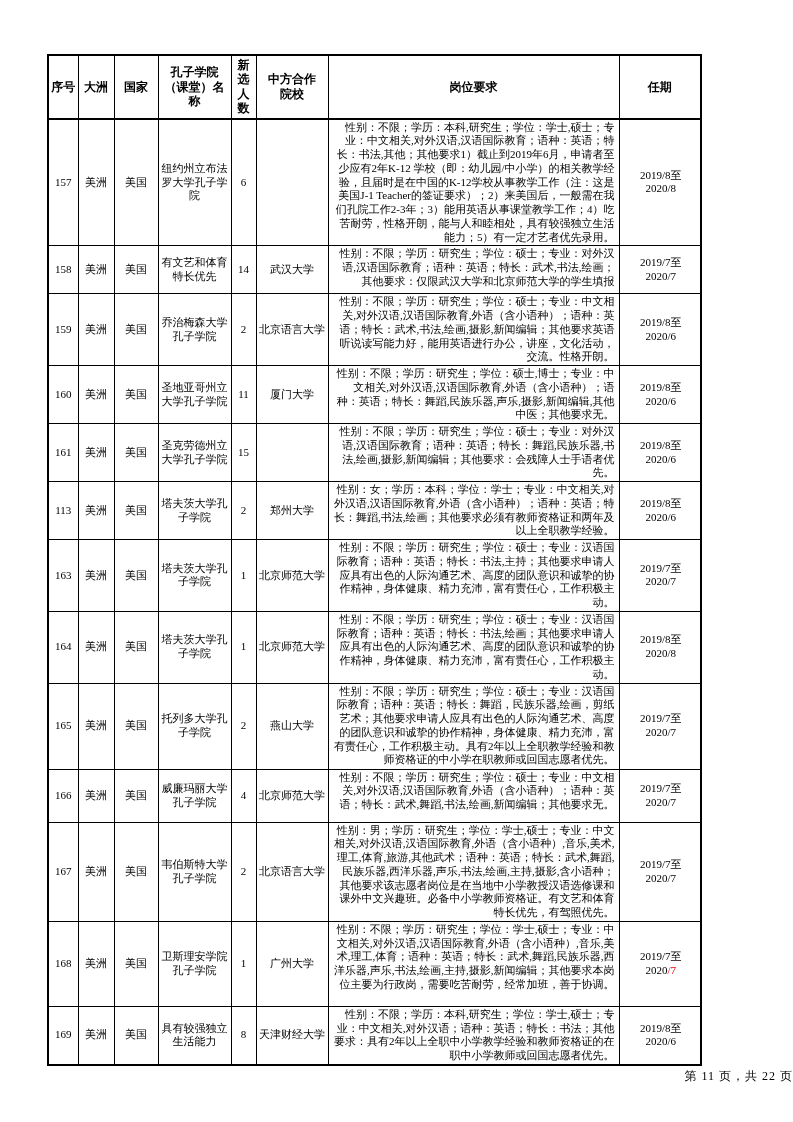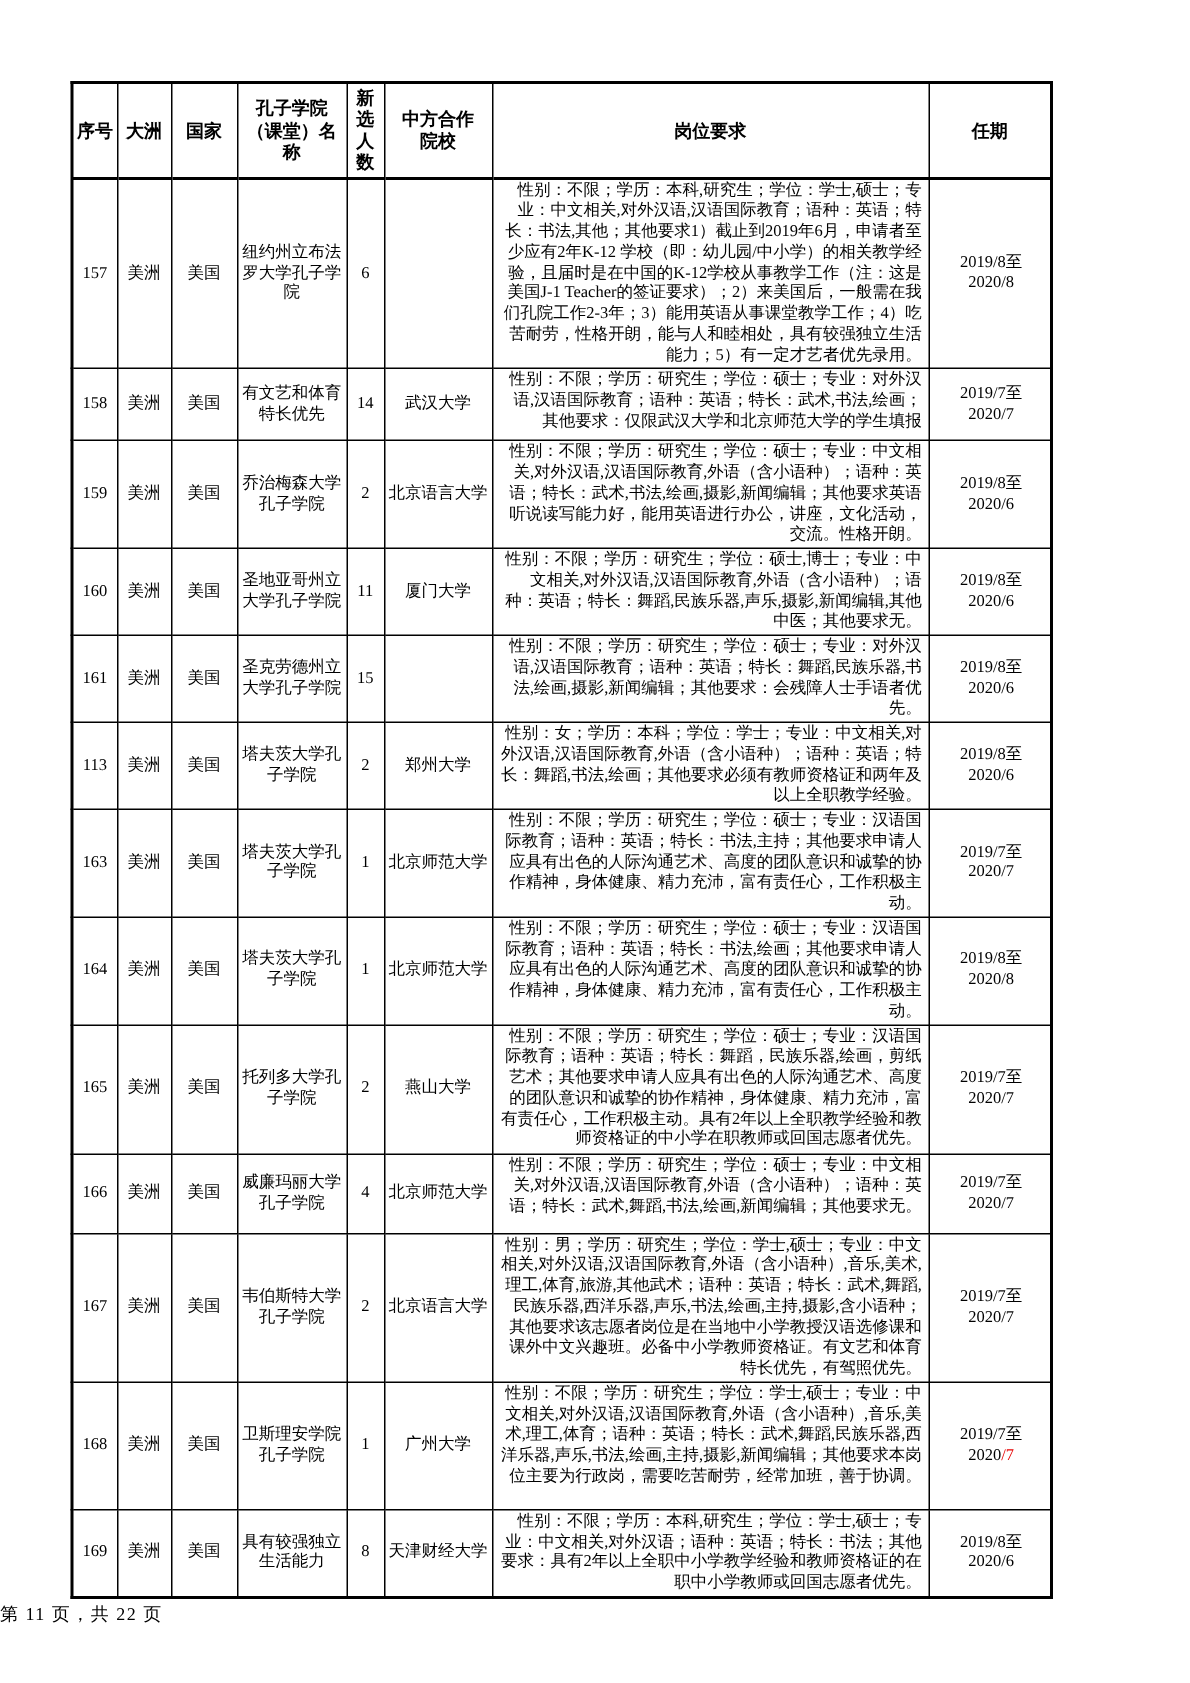--- a/index.html
+++ b/index.html
@@ -42,21 +42,21 @@
   tbody tr:nth-child(6){height:55px}
   tbody tr:nth-child(7){height:66px}
   tbody tr:nth-child(8){height:68px}
   tbody tr:nth-child(9){height:86px}
   tbody tr:nth-child(10){height:53px}
   tbody tr:nth-child(11){height:97px}
   tbody tr:nth-child(12){height:85px}
   tbody tr:nth-child(13){height:53px}
   .page-footer{
     position:absolute;left:0;top:1068px;width:100%;
-    text-align:left;font-size:12px;letter-spacing:1px;
+    text-align:right;font-size:12px;letter-spacing:1px;
   }
 </style>
 </head>
 <body>
 
 <table class="doc-table">
   <colgroup>
     <col style="width:30px">
       <col style="width:36px">
       <col style="width:44px">

